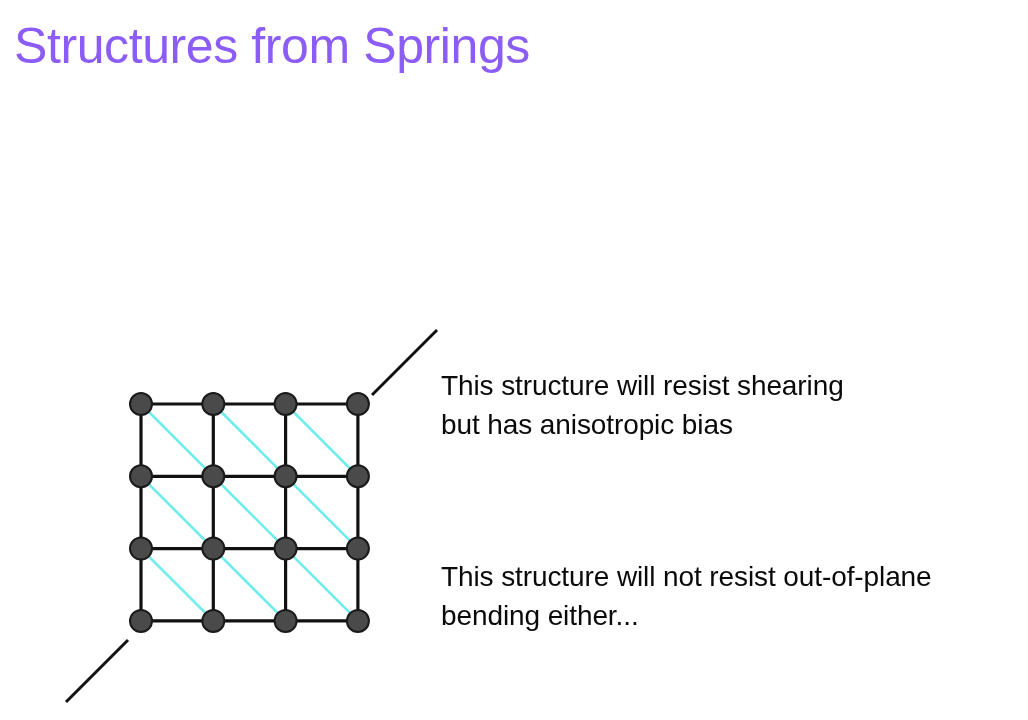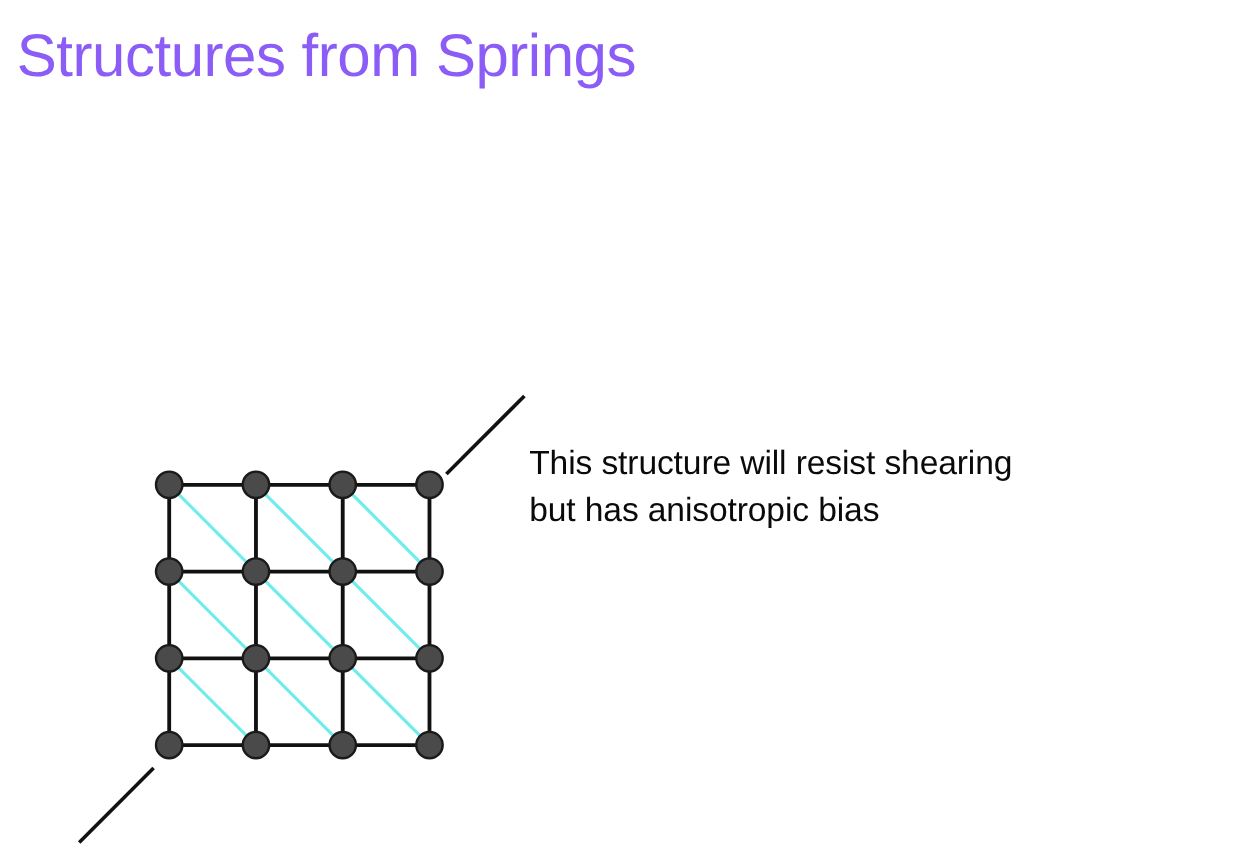--- a/index.html
+++ b/index.html
@@ -73,20 +73,22 @@
 <body>
 
 <div id="slide">
 
   <div id="slide-title">Structures from Springs</div>
 
 
   <div class="annotation" id="annotation-shear">This structure will resist shearing
 but has anisotropic bias</div>
 
+  <div class="annotation" id="annotation-bending">This structure will not resist out-of-plane
+bending either...</div>
 
   <div id="lattice-figure">
     <svg id="lattice-svg" width="520" height="420" viewBox="0 0 520 420" xmlns="http://www.w3.org/2000/svg">
       <g id="leader-lines">
           <line x1="372" y1="95" x2="437" y2="30" stroke="#111111" stroke-width="3" stroke-linecap="butt"></line>
           <line x1="128" y1="340" x2="66" y2="402" stroke="#111111" stroke-width="3" stroke-linecap="butt"></line>
         </g>
       <g id="diagonal-springs">
           <line x1="141" y1="104" x2="213.3" y2="176.3" stroke="#6fecec" stroke-width="2.6" stroke-linecap="butt"></line>
           <line x1="213.3" y1="104" x2="285.6" y2="176.3" stroke="#6fecec" stroke-width="2.6" stroke-linecap="butt"></line>

